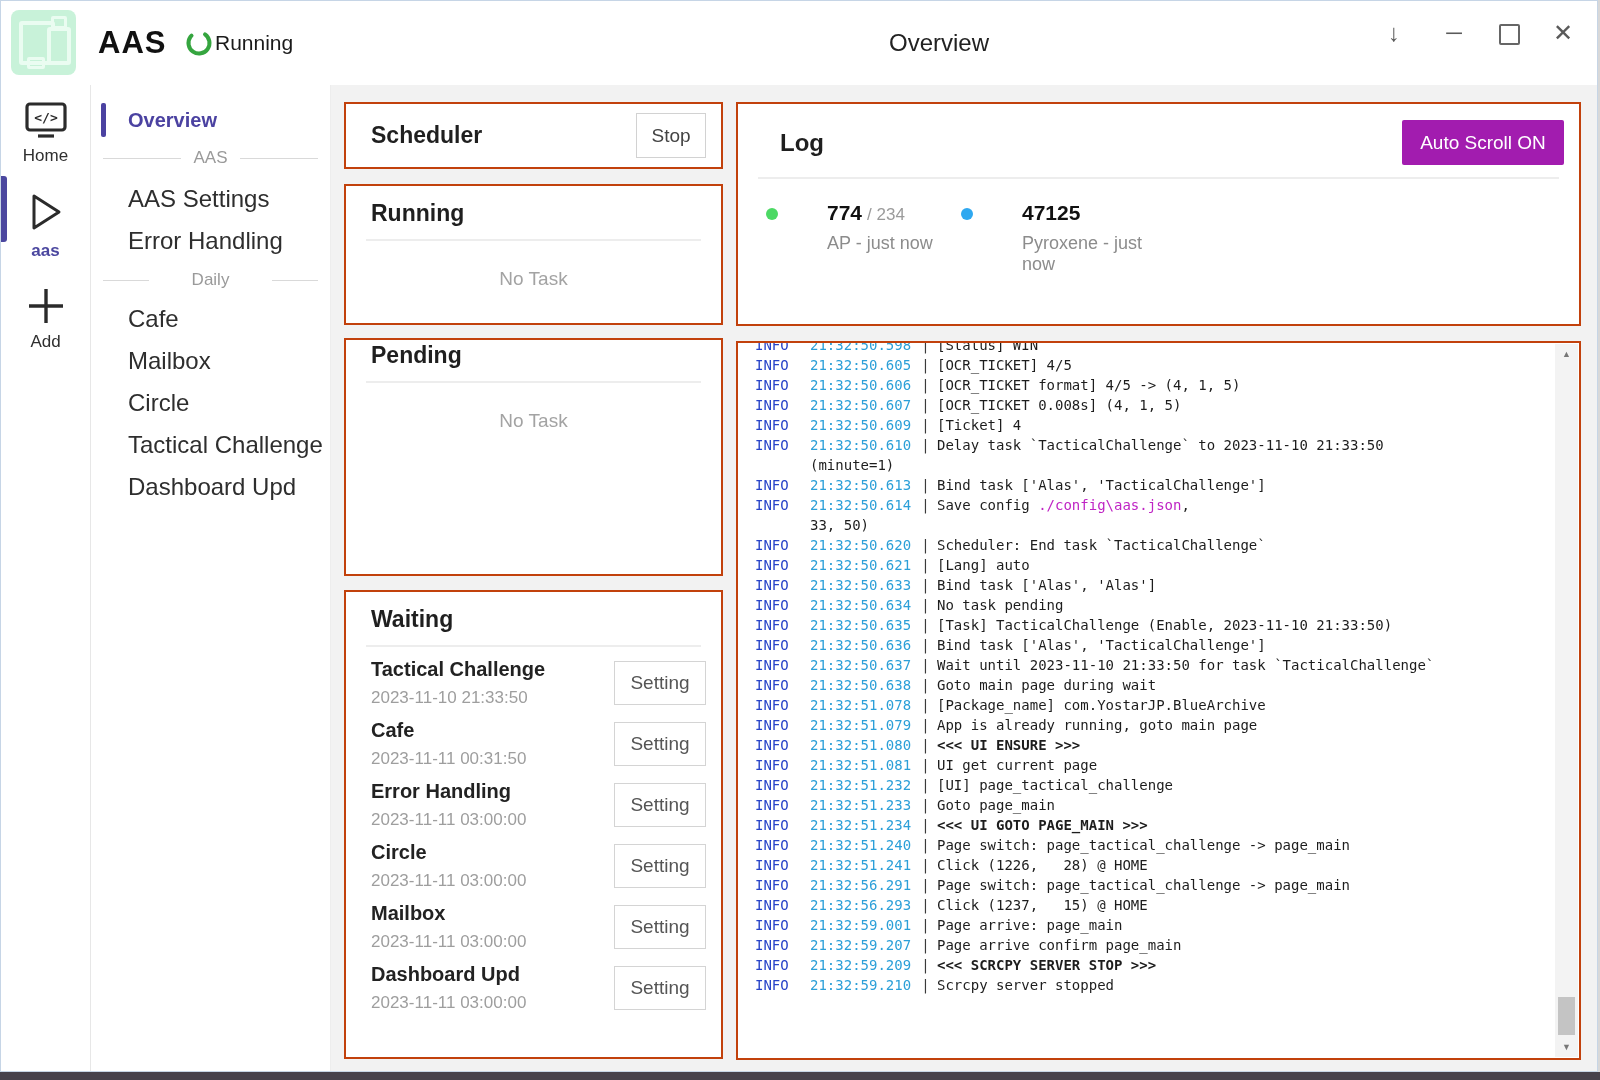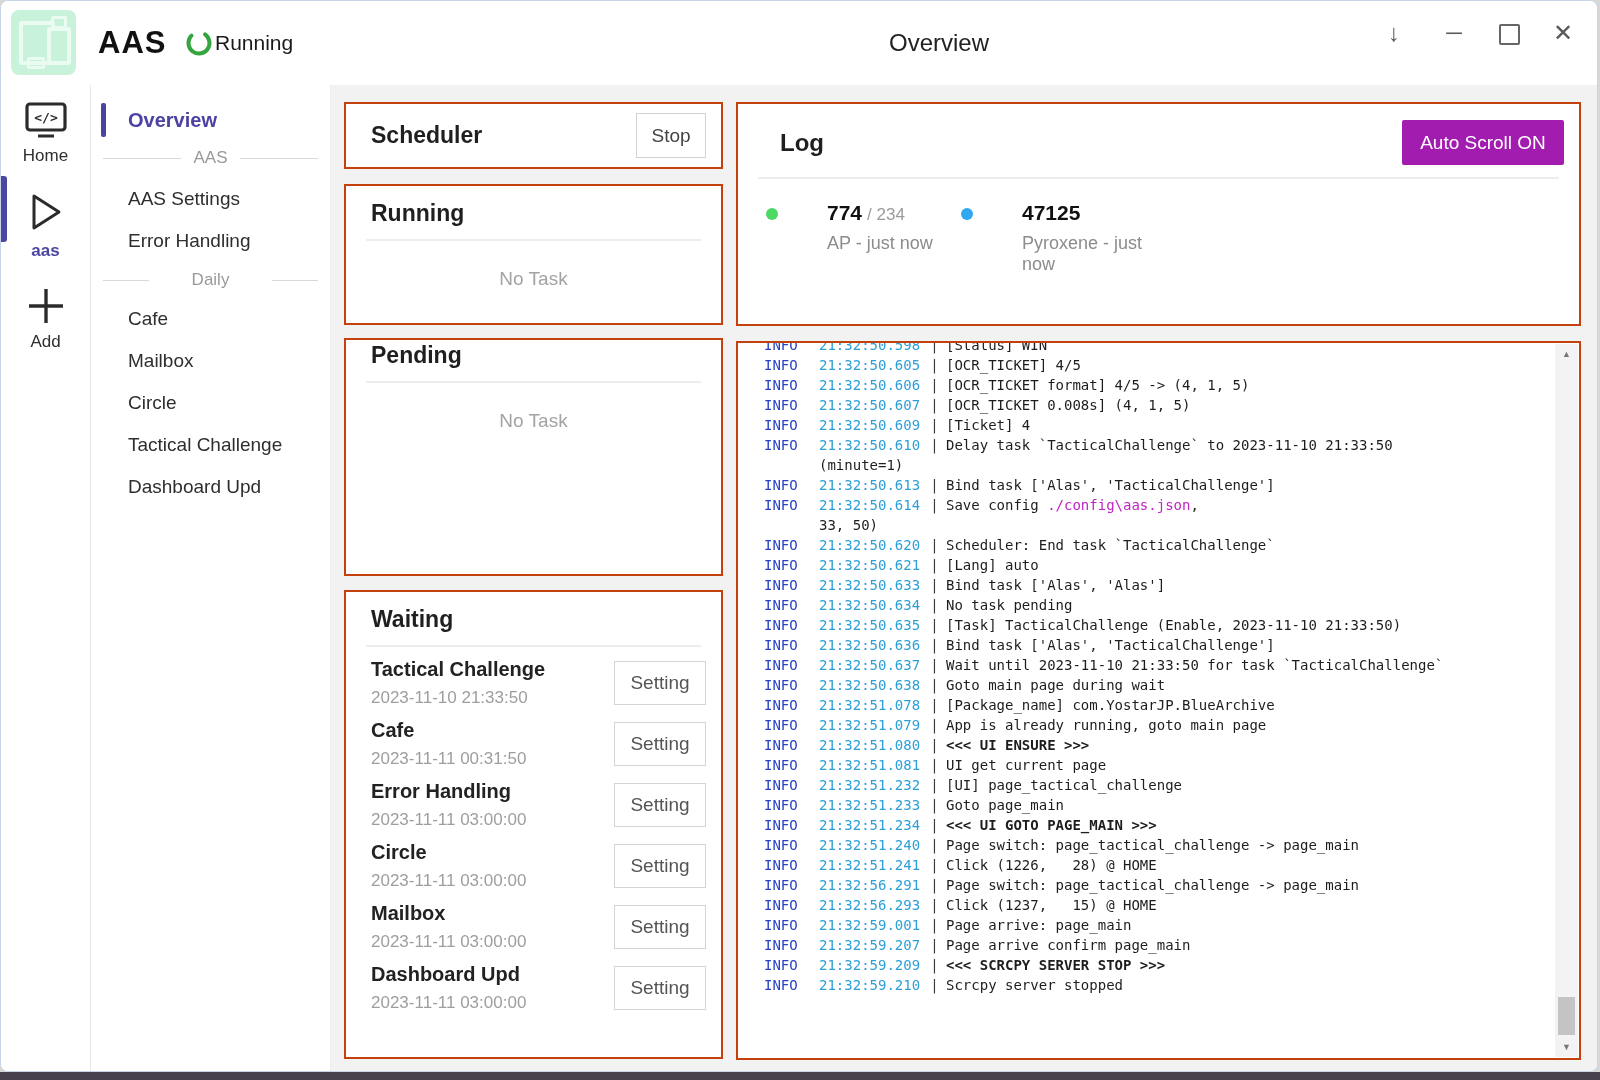--- a/index.html
+++ b/index.html
@@ -5,21 +5,21 @@
   html,body { margin:0; padding:0; }
   body {
     width:1600px; height:1080px; position:relative; overflow:hidden;
     background:#d8d8d8;
     font-family:"Liberation Sans", sans-serif;
     -webkit-font-smoothing:antialiased;
   }
   .bottom-strip { position:absolute; left:0; right:0; bottom:0; height:8px; background:#46414b; }
   .window {
     position:absolute; left:0; top:0; width:1598px; height:1072px;
-    background:#fff; border:1px solid #c6d5e6; border-radius:8px;
+    background:#fff; border:1px solid #c6d5e6; border-radius:0;
     overflow:hidden; box-sizing:border-box;
   }
 
   
   .titlebar { position:absolute; left:0; top:0; width:100%; height:84px; background:#fff; }
   .logo { position:absolute; left:10px; top:9px; width:65px; height:65px; background:#c8f2d9; border-radius:8px; }
   .logo .scr  { position:absolute; left:8px;  top:11px; width:28px; height:36px; border:4px solid #eafcf1; border-radius:3px; }
   .logo .phn  { position:absolute; left:36px; top:17px; width:16px; height:30px; border:4px solid #eafcf1; border-radius:3px; background:#c8f2d9; }
   .logo .cam  { position:absolute; left:40px; top:6px;  width:10px; height:7px;  border:3px solid #eafcf1; border-radius:2px; }
   .logo .tab  { position:absolute; left:16px; top:47px; width:12px; height:6px;  border:3px solid #eafcf1; border-radius:2px; }
@@ -38,21 +38,21 @@
   .rail-item { position:relative; text-align:center; }
   .rail-item .lab { font-size:17px; color:#2f2f2f; margin-top:3px; }
   .rail-item.active .lab { color:#4b479f; font-weight:bold; }
   .rail-ind { position:absolute; left:0; top:0; width:6px; height:66px; background:#4b479f; border-radius:0 3px 3px 0; }
   .r-home { padding-top:16px; }
   .r-aas  { padding-top:14px; margin-top:10px; }
   .r-add  { padding-top:14px; margin-top:12px; }
 
   
   .menu { position:absolute; left:90px; top:84px; bottom:0; width:240px; background:#fff; border-right:1px solid #ededed; box-sizing:border-box; }
-  .menu-item { height:42px; line-height:42px; padding-left:37px; font-size:19px; color:#2e2e2e; position:relative; cursor:default; }
+  .menu-item { height:42px; line-height:42px; padding-left:37px; font-size:24px; color:#2e2e2e; position:relative; cursor:default; }
   .menu-item.overview { height:36px; line-height:36px; margin-top:17px; font-size:20px; font-weight:bold; color:#4b42a1; }
   .menu-item.overview .abar { position:absolute; left:10px; top:1px; width:5px; height:34px; background:#4b42a1; border-radius:2px; }
   .menu-divider { height:40px; display:flex; align-items:center; padding:0 12px; box-sizing:border-box; }
   .menu-divider.small { height:36px;gap:31px; }
   .menu-divider .ln { flex:1; height:1px; background:#d9d9d9; }
   .menu-divider .dl { padding:0 12px; font-size:17px; color:#9a9a9a; }
 
   
   .content-bg { position:absolute; left:330px; top:84px; right:0; bottom:0; background:#f2f2f2; }
   .card { position:absolute; background:#fff; border:2px solid #c2410c; box-sizing:border-box; }
@@ -83,21 +83,21 @@
   .autoscroll-btn { width:162px; height:45px; background:#a21caf; color:#fff; border:none; font-size:19px; border-radius:2px; font-family:inherit; }
   .stats { display:flex; padding:22px 0 0 28px; }
   .stat { width:195px; display:flex;gap:35px; }
   .stat .dot { width:12px; height:12px; border-radius:50%; margin:7px 14px 0 0; flex:none; }
   .stat .val { font-size:21px; font-weight:bold; color:#111; }
   .stat .sfx { font-size:17px; font-weight:normal; color:#9b9b9b; margin-left:5px; }
   .stat .lab { font-size:18px; color:#8c8c8c; margin-top:8px; }
 
   
   #log-area { left:735px; top:340px; width:845px; height:719px; overflow:hidden; }
-  .log-body { position:absolute; left:26px; top:-8px; right:28px;
+  .log-body { position:absolute; left:17px; top:-8px; right:28px;
     font-family:"DejaVu Sans Mono","Liberation Mono",monospace; font-size:14px; line-height:20px; color:#1d1d1d; }
   .log-row { display:flex; white-space:pre; }
   .log-lvl  { width:55px; color:#2743c8; flex:none; }
   .log-time { width:104px; color:#2b9fd8; flex:none; }
   .log-sep  { width:23px; color:#3a3a3a; text-align:center; flex:none; }
   .log-msg  { white-space:pre; }
   .log-cont { margin-left:55px; white-space:pre; }
   .lp-bold { font-weight:bold; }
   .lp-path { color:#bf24c4; }
 

